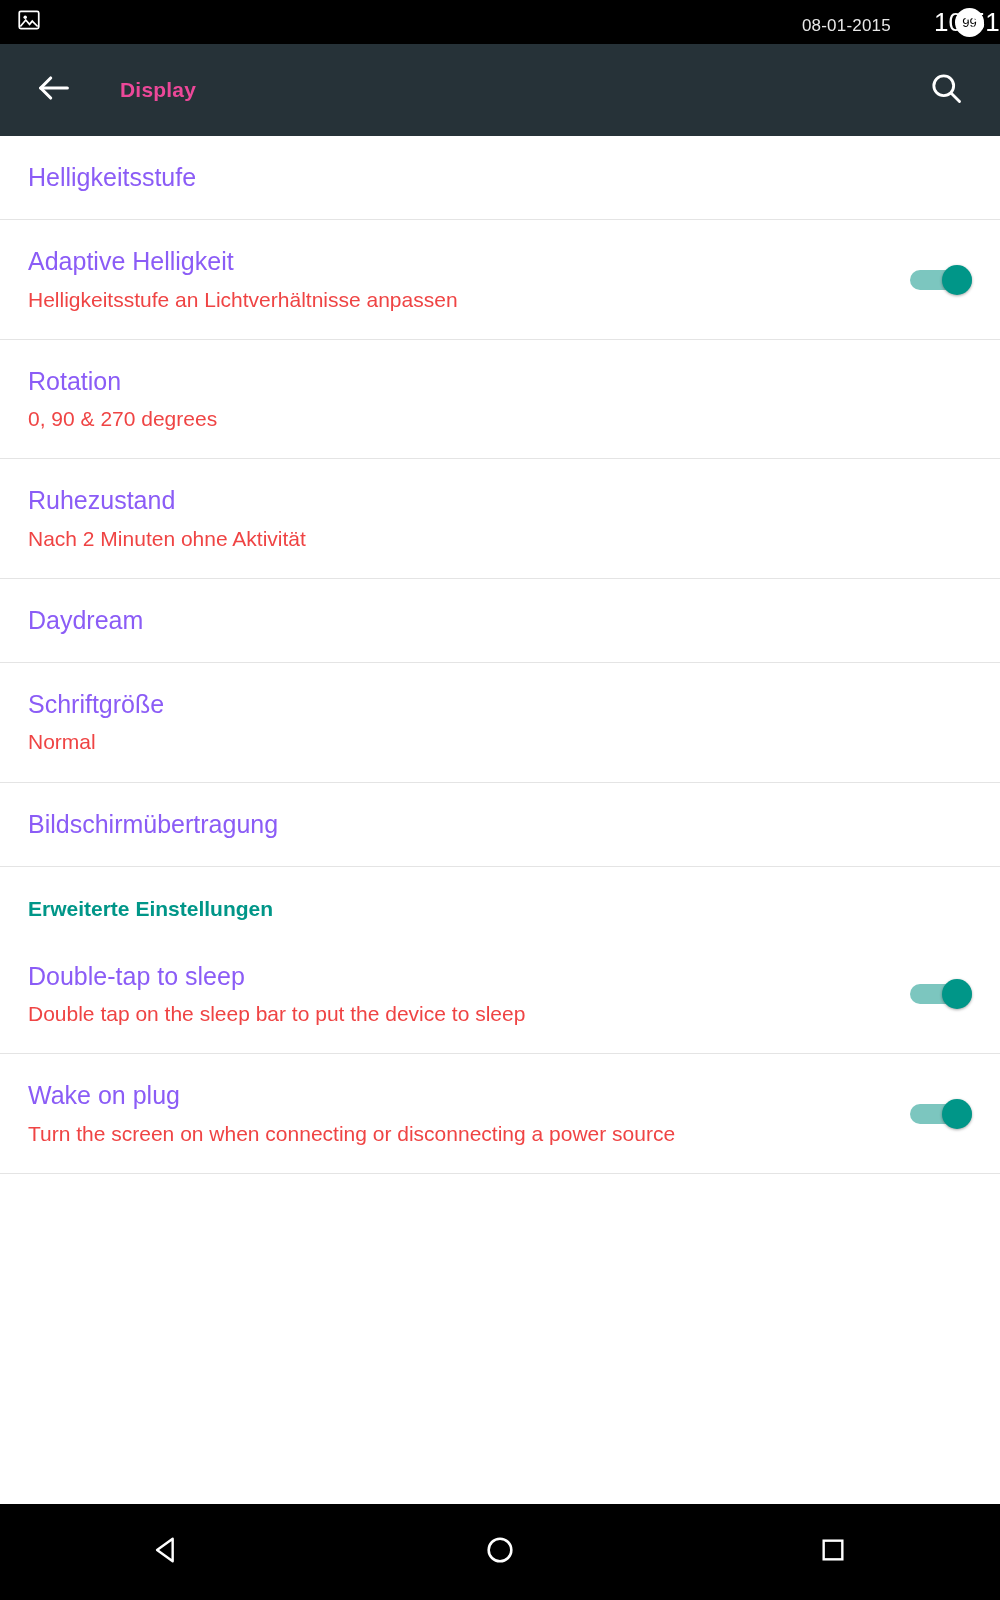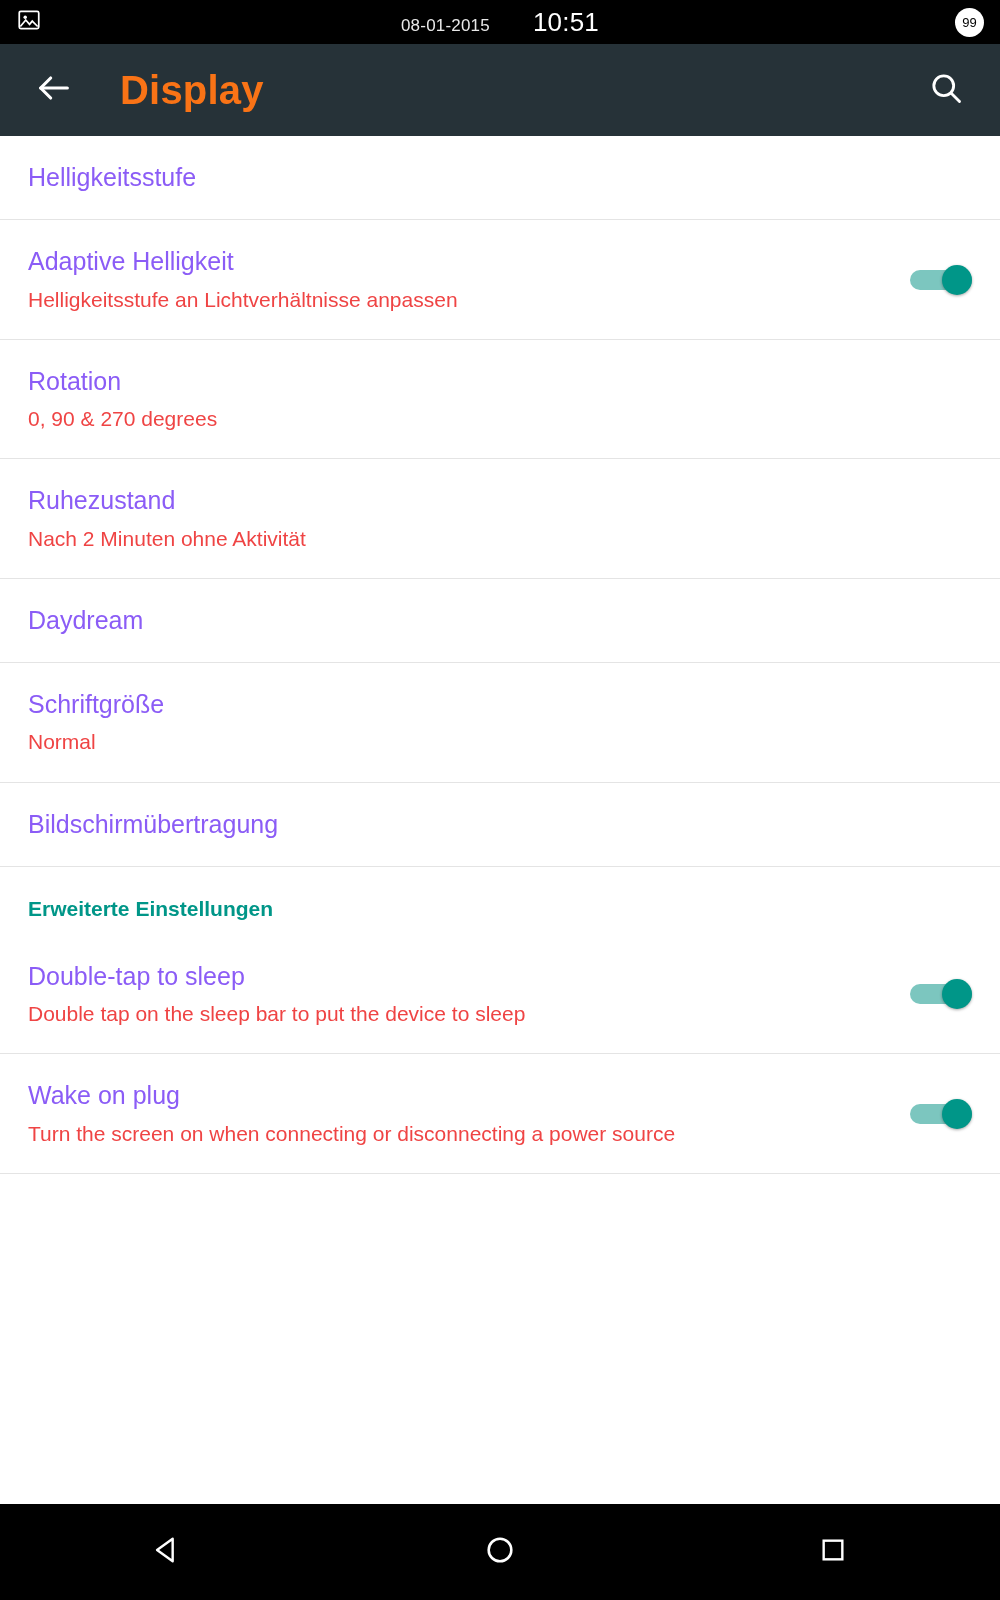--- a/index.html
+++ b/index.html
@@ -34,21 +34,21 @@
   .status-left {
     display: flex;
     align-items: center;
     gap: 10px;
   }
   .status-center {
     position: absolute;
     left: 0; right: 0;
     display: flex;
     align-items: baseline;
-    justify-content: center;
+    justify-content: flex-end;
     gap: 7px;
     pointer-events: none;
   }
   .status-date {
     font-size: 17px;
     color: #e8e8e8;
     letter-spacing: .2px;
   }
   .status-time {
     font-size: 26px;
@@ -84,22 +84,22 @@
     align-items: center;
     padding: 0 28px;
     flex: none;
   }
   .back-btn {
     width: 52px; height: 52px;
     display: flex; align-items: center; justify-content: center;
     cursor: pointer;
   }
   .app-title {
-    color: #f97316;
-    font-size: 40px;
+    color: #ec4899;
+    font-size: 21px;
     font-weight: 700;
     margin-left: 40px;
     letter-spacing: .2px;
   }
   .search-btn {
     margin-left: auto;
     width: 52px; height: 52px;
     display: flex; align-items: center; justify-content: center;
     cursor: pointer;
   }

